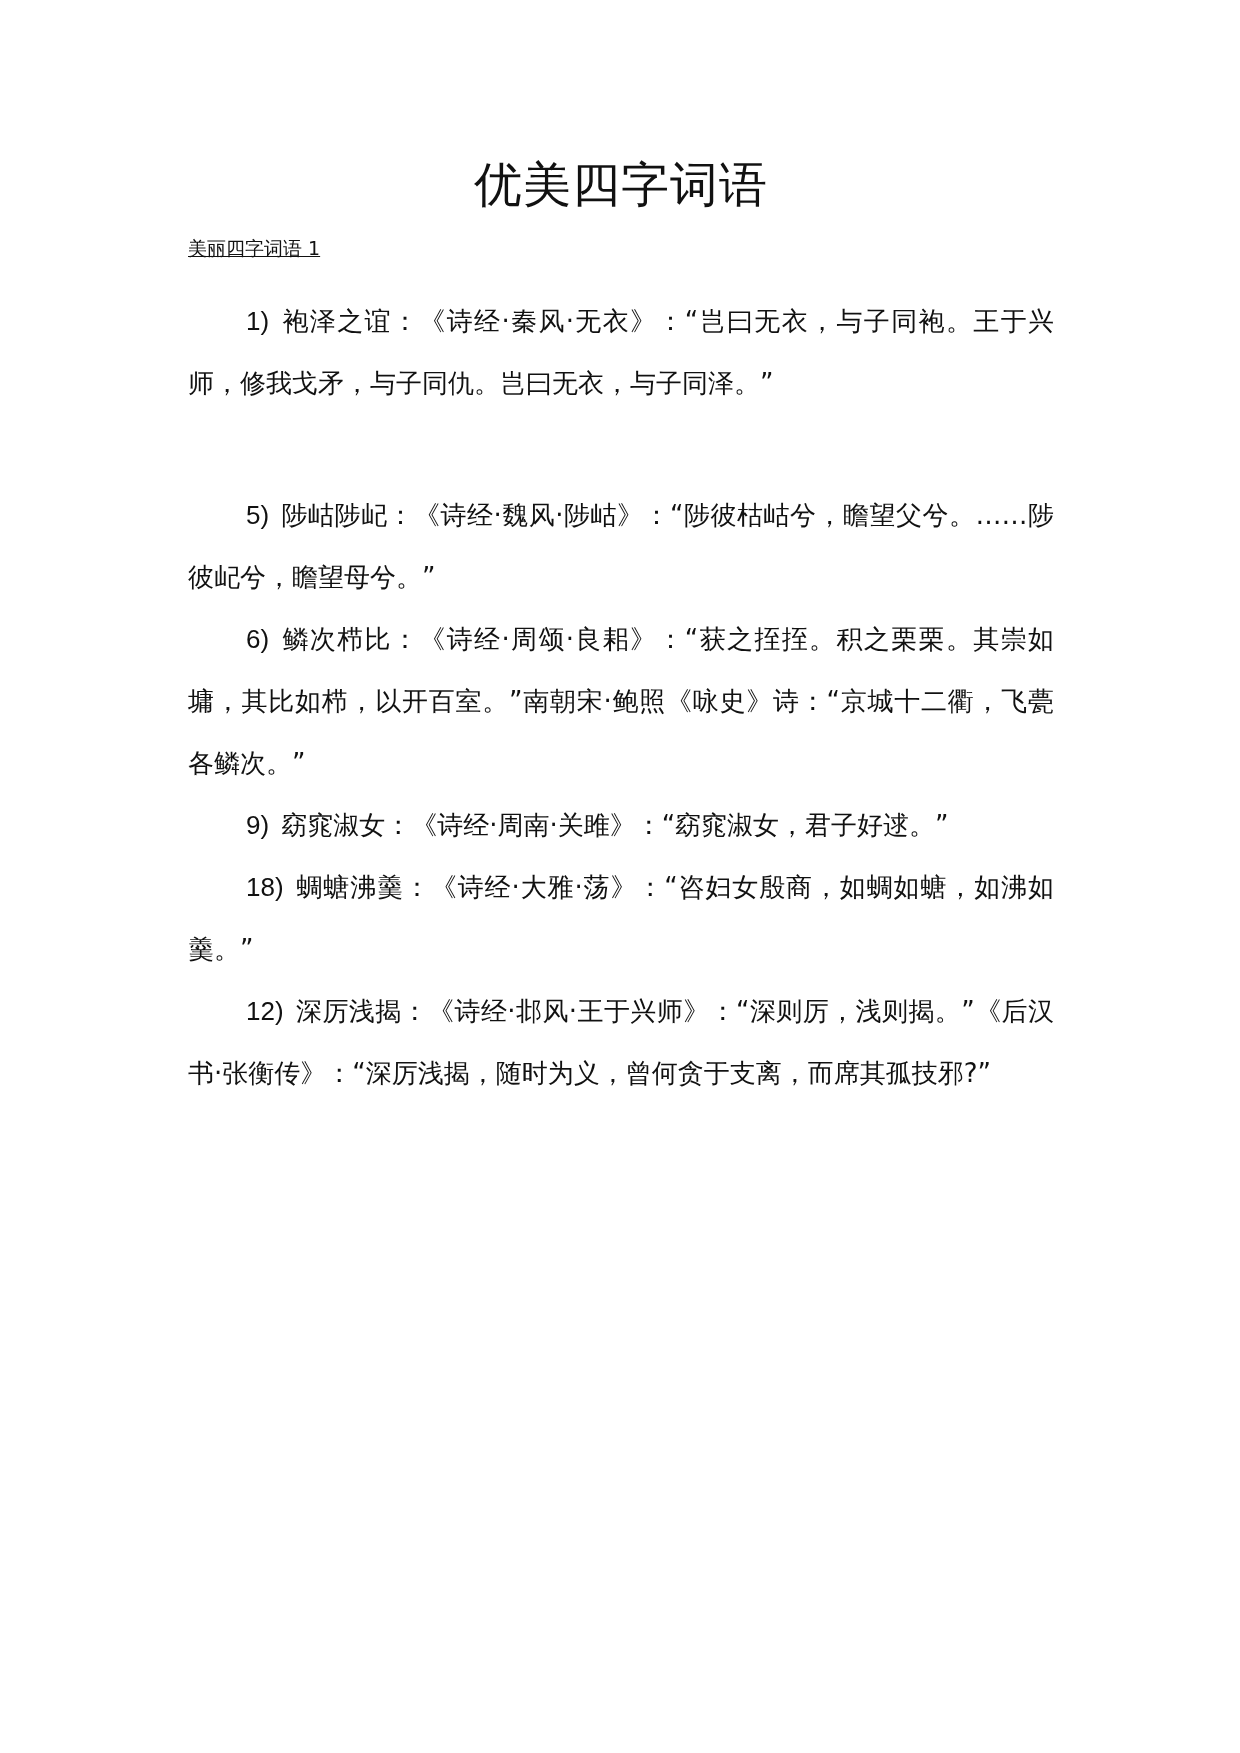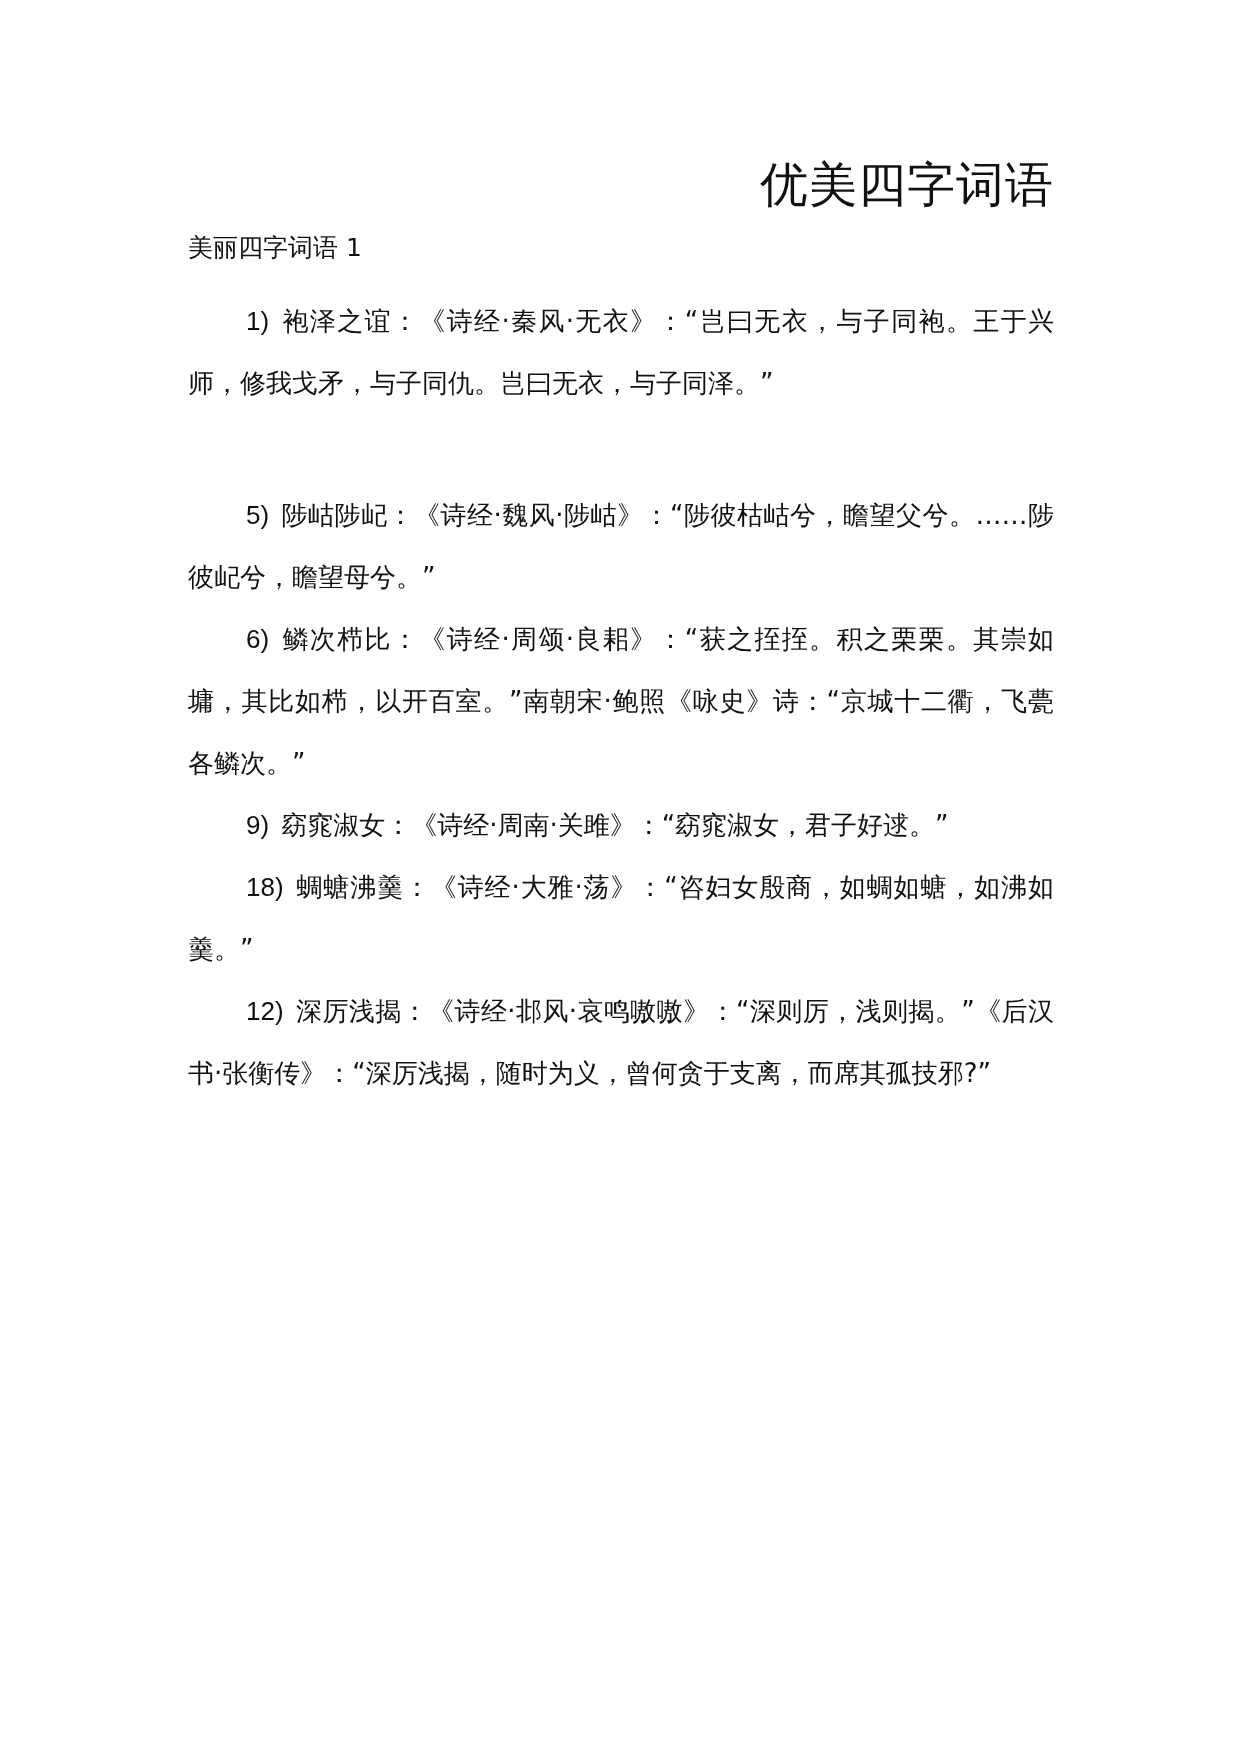--- a/index.html
+++ b/index.html
@@ -19,35 +19,36 @@
       position: absolute;
       left: 188px;
       top: 0;
       width: 866px;
     }
     .title {
       position: absolute;
       top: 152px;
       left: 0;
       width: 866px;
-      text-align: right;
+      text-align: center;
       font-family: "DejaVu Serif", "Liberation Serif", serif;
       font-size: 48px;
       line-height: 64px;
       font-weight: normal;
       margin: 0;
       letter-spacing: 1px;
     }
     .subtitle {
       position: absolute;
       top: 230px;
       left: 0;
-      font-size: 25px;
+      font-size: 19px;
       line-height: 36px;
       margin: 0;
+      text-decoration: underline;
     }
     .entries {
       position: absolute;
       top: 290px;
       left: 0;
       width: 866px;
       margin: 0;
       padding: 0;
       list-style: none;
     }
@@ -74,15 +75,15 @@
 <div class="page">
   <h1 class="title">优美四字词语</h1>
   <p class="subtitle">美丽四字词语 1</p>
 
   <ul class="entries">
     <li class="entry gap-after"><span class="num">1)</span><span>袍泽之谊：《诗经·秦风·无衣》：“岂曰无衣，与子同袍。王于兴师，修我戈矛，与子同仇。岂曰无衣，与子同泽。”</span></li>
     <li class="entry"><span class="num">5)</span><span>陟岵陟屺：《诗经·魏风·陟岵》：“陟彼枯岵兮，瞻望父兮。……陟彼屺兮，瞻望母兮。”</span></li>
     <li class="entry"><span class="num">6)</span><span>鳞次栉比：《诗经·周颂·良耜》：“获之挃挃。积之栗栗。其崇如墉，其比如栉，以开百室。”南朝宋·鲍照《咏史》诗：“京城十二衢，飞甍各鳞次。”</span></li>
     <li class="entry"><span class="num">9)</span><span>窈窕淑女：《诗经·周南·关雎》：“窈窕淑女，君子好逑。”</span></li>
     <li class="entry"><span class="num">18)</span><span>蜩螗沸羹：《诗经·大雅·荡》：“咨妇女殷商，如蜩如螗，如沸如羹。”</span></li>
-    <li class="entry"><span class="num">12)</span><span>深厉浅揭：《诗经·邶风·哀鸣嗷嗷》：“深则厉，浅则揭。”《后汉书·张衡传》：“深厉浅揭，随时为义，曾何贪于支离，而席其孤技邪?”</span></li>
+    <li class="entry"><span class="num">12)</span><span>深厉浅揭：《诗经·邶风·王于兴师》：“深则厉，浅则揭。”《后汉书·张衡传》：“深厉浅揭，随时为义，曾何贪于支离，而席其孤技邪?”</span></li>
   </ul>
 </div>
 
 </body></html>

